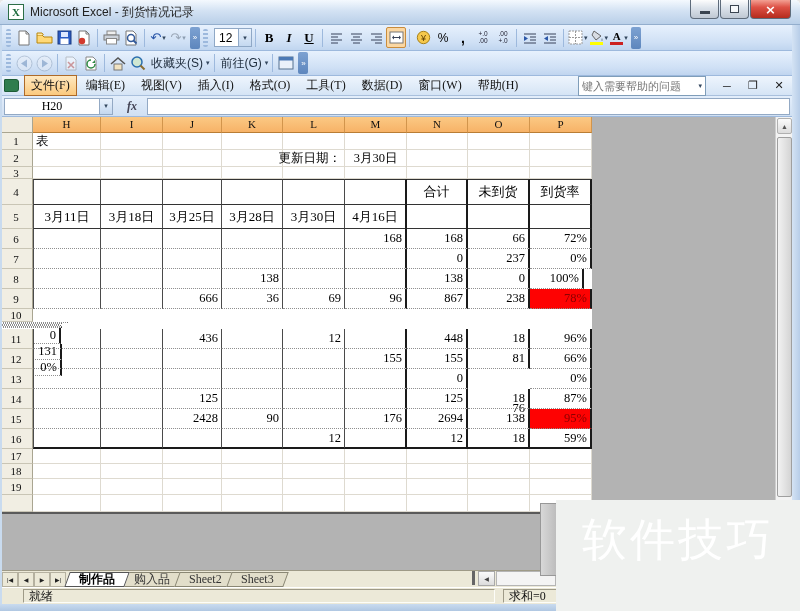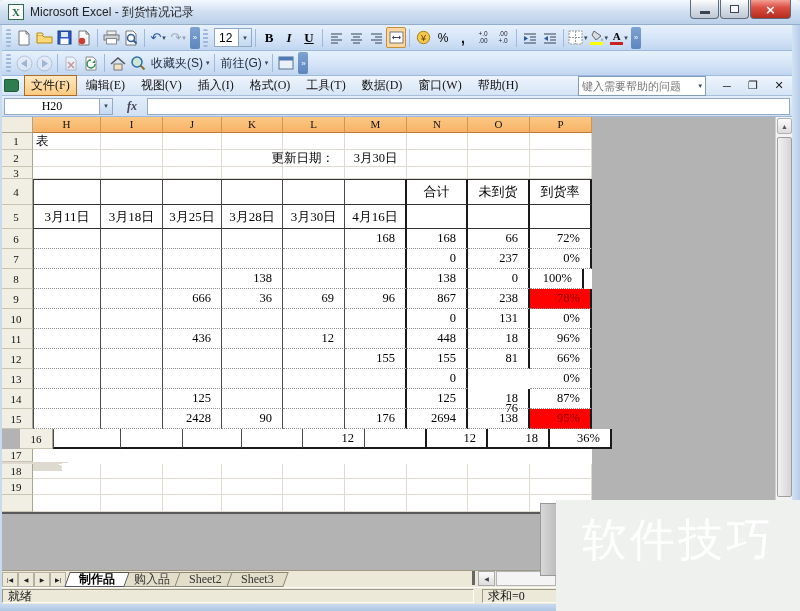--- a/index.html
+++ b/index.html
@@ -76,21 +76,21 @@
   .colhdrrow{display:flex;height:16px;}
   .cornercell{width:33px;height:16px;background:#f0ece0;border-right:1px solid #a9a591;border-bottom:1px solid #a9a591;}
   .colhdr{height:16px;background:linear-gradient(#fbc984,#f7b267);border-right:1px solid #d2954c;border-bottom:1px solid #b97d35;
           text-align:center;font:11px "Liberation Serif","DejaVu Serif",serif;color:#111;line-height:15px;}
   .grow{display:flex;background:#fff;width:592px;}
   .rowhdr{width:33px;background:#f1eee3;border-right:1px solid #a9a591;border-bottom:1px solid #c9c5b5;
           font:11px "Liberation Serif","DejaVu Serif",serif;color:#111;display:flex;align-items:center;justify-content:center;}
   .cell{font:12.5px "Liberation Serif","DejaVu Serif",serif;color:#000;display:flex;align-items:center;
         border-right:1px solid #dedad0;border-bottom:1px solid #dedad0;white-space:nowrap;overflow:visible;}
   .cell.al{justify-content:flex-start;padding-left:3px;}
-  .cell.ar{justify-content:flex-end;padding-right:10px;}
+  .cell.ar{justify-content:flex-end;padding-right:3px;}
   .cell.ac{justify-content:center;}
   .cell.tbl{border-right:1px solid #4a4a4a;border-bottom:1px dotted #8f8f8f;}
   .cell.tfirst{border-left:1px solid #4a4a4a;}
   .cell.thick{border-right:2px solid #1a1a1a;}
   .cell.ttop{border-top:1px solid #333;}
   .cell.hsep{border-bottom:1px solid #333;}
   .cell.tbot{border-bottom:2px solid #1a1a1a;}
   .cell.red{background:#fe0202;color:#8b0000;}
   .cell.hdrfont{font-size:13px;}
 
@@ -109,21 +109,21 @@
   .tabs{display:flex;align-items:flex-end;margin-left:6px;height:16px;}
   .stab{transform:skewX(-20deg);border:1px solid #8a8774;border-top:1px solid #8a8774;background:#e2deca;
         margin-left:-5px;padding:0 11px;height:15px;display:flex;align-items:center;}
   .stab.active{background:#fff;z-index:2;border-color:#555;}
   .stabtxt{display:inline-block;transform:skewX(20deg);font:12px "Liberation Serif","DejaVu Serif",serif;color:#333;}
   .stab.active .stabtxt{font-weight:bold;color:#000;}
   .tabsplit{position:absolute;left:472px;top:571px;width:3px;height:14px;background:#666;}
   .hleftbtn{position:absolute;left:478px;top:571px;width:17px;height:15px;background:linear-gradient(#fbfbfb,#dcdcdc);
             border:1px solid #a9a9a9;display:flex;align-items:center;justify-content:center;font-size:6px;color:#444;}
   .htrack{position:absolute;left:496px;top:571px;width:60px;height:15px;background:#f4f4f4;border:1px solid #b5b5b5;}
-  .statusbar{left:0;top:587px;width:792px;height:17px;background:#ece9d8;border-top:1px solid #fff;display:flex;align-items:center;}
+  .statusbar{left:0;top:587px;width:792px;height:17px;background:#ece9d8;border-top:1px solid #fff;display:flex;align-items:center;padding-left:21px;}
   .spanel{height:14px;border:1px solid;border-color:#9e9a87 #fdfdf8 #fdfdf8 #9e9a87;display:flex;align-items:center;
           font:12px "Liberation Serif","DejaVu Serif",serif;color:#111;padding:0 5px;}
   .spanel.main{width:472px;margin-left:2px;}
   .spanel.sum{width:76px;margin-left:8px;}
   .bottomborder{left:0;top:604px;width:800px;height:7px;background:linear-gradient(#c9dbef,#b0c7e2);}
   .sideborder{width:2px;top:25px;height:579px;background:#c9dbef;}
   .rightborder{left:792px;width:8px;top:25px;height:579px;background:linear-gradient(90deg,#d4e3f4,#b7cde8);}
 
   
   .graystrip{left:540px;top:503px;width:17px;height:73px;background:linear-gradient(90deg,#d8d8d8,#bdbdbd);
@@ -527,21 +527,21 @@
           <div class="cell tbl tfirst" style="width: 68px;"></div>
           <div class="cell tbl" style="width: 62px;"></div>
           <div class="cell tbl ar" style="width: 59px;">666</div>
           <div class="cell tbl ar" style="width: 61px;">36</div>
           <div class="cell tbl ar" style="width: 62px;">69</div>
           <div class="cell tbl thick ar" style="width: 62px;">96</div>
           <div class="cell tbl thick ar" style="width: 61px;">867</div>
           <div class="cell tbl thick ar" style="width: 62px;">238</div>
           <div class="cell tbl thick ar red" style="width: 62px;">78%</div>
         </div>
-        <div class="grow" style="height: 20px;">
+        <div class="grow" style="height: 20px; flex-direction: column;">
           <div class="rowhdr">10</div>
           <div class="cell tbl tfirst" style="width: 68px;"></div>
           <div class="cell tbl" style="width: 62px;"></div>
           <div class="cell tbl" style="width: 59px;"></div>
           <div class="cell tbl" style="width: 61px;"></div>
           <div class="cell tbl" style="width: 62px;"></div>
           <div class="cell tbl thick" style="width: 62px;"></div>
           <div class="cell tbl thick ar" style="width: 61px;">0</div>
           <div class="cell tbl thick ar" style="width: 62px;">131</div>
           <div class="cell tbl thick ar" style="width: 62px;">0%</div>
@@ -599,33 +599,33 @@
           <div class="cell tbl tfirst" style="width: 68px;"></div>
           <div class="cell tbl" style="width: 62px;"></div>
           <div class="cell tbl ar" style="width: 59px;">2428</div>
           <div class="cell tbl ar" style="width: 61px;">90</div>
           <div class="cell tbl" style="width: 62px;"></div>
           <div class="cell tbl thick ar" style="width: 62px;">176</div>
           <div class="cell tbl thick ar" style="width: 61px;">2694</div>
           <div class="cell tbl thick ar" style="width: 62px;">138</div>
           <div class="cell tbl thick ar red" style="width: 62px;">95%</div>
         </div>
-        <div class="grow" style="height: 20px; margin-left: 20px;">
+        <div class="grow" style="height: 20px;">
           <div class="rowhdr">16</div>
           <div class="cell tbl tfirst tbot" style="width: 68px;"></div>
           <div class="cell tbl tbot" style="width: 62px;"></div>
           <div class="cell tbl tbot" style="width: 59px;"></div>
           <div class="cell tbl tbot" style="width: 61px;"></div>
           <div class="cell tbl tbot ar" style="width: 62px;">12</div>
           <div class="cell tbl thick tbot" style="width: 62px;"></div>
           <div class="cell tbl thick tbot ar" style="width: 61px;">12</div>
           <div class="cell tbl thick tbot ar" style="width: 62px;">18</div>
-          <div class="cell tbl thick tbot ar" style="width: 62px;">36%</div>
-        </div>
-        <div class="grow" style="height: 15px; flex-direction: column;">
+          <div class="cell tbl thick tbot ar" style="width: 62px;">59%</div>
+        </div>
+        <div class="grow" style="height: 15px;">
           <div class="rowhdr">17</div>
           <div class="cell" style="width: 68px;"></div>
           <div class="cell" style="width: 62px;"></div>
           <div class="cell" style="width: 59px;"></div>
           <div class="cell" style="width: 61px;"></div>
           <div class="cell" style="width: 62px;"></div>
           <div class="cell" style="width: 62px;"></div>
           <div class="cell" style="width: 61px;"></div>
           <div class="cell" style="width: 62px;"></div>
           <div class="cell" style="width: 62px;"></div>

